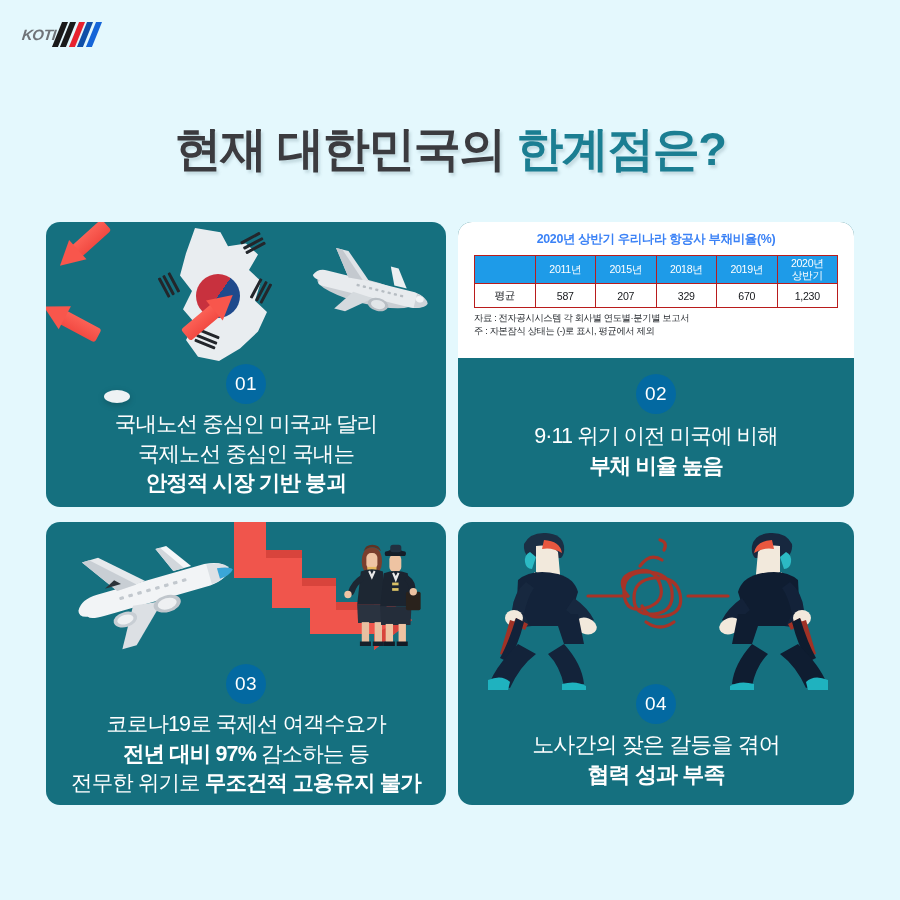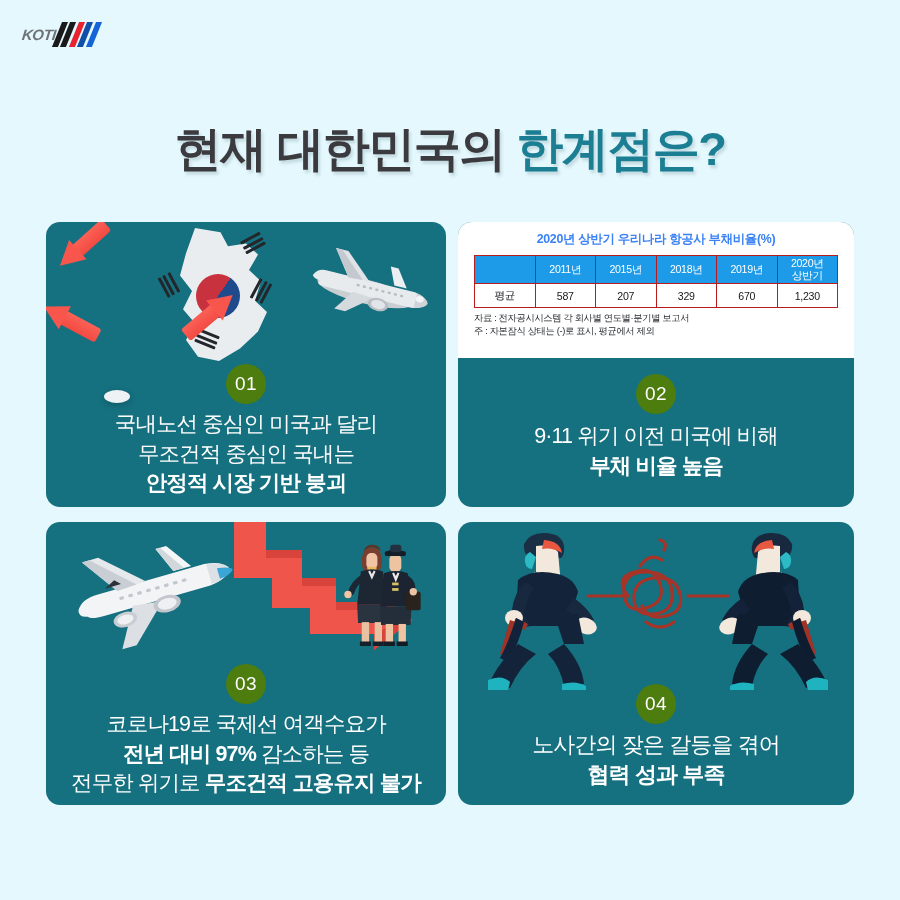--- a/index.html
+++ b/index.html
@@ -113,21 +113,21 @@
 
   .card-art {
     position: relative;
     width: 100%;
   }
 
   .badge {
     width: 40px;
     height: 40px;
     border-radius: 50%;
-    background: #4d7c0f;
+    background: #0369a1;
     color: #ffffff;
     font-family: "Liberation Sans", sans-serif;
     font-size: 19px;
     font-weight: normal;
     letter-spacing: 0.5px;
     display: flex;
     align-items: center;
     justify-content: center;
     margin: 0 auto;
     position: relative;
@@ -430,21 +430,21 @@
             <rect x="120" y="55" width="4" height="3" rx="1"></rect>
             <rect x="128" y="55" width="4" height="3" rx="1"></rect>
           </g>
         </g>
       </svg>
 
     </div>
     <div class="badge">01</div>
     <div class="caption">
       <span class="line">국내노선 중심인 미국과 달리</span>
-      <span class="line">무조건적 중심인 국내는</span>
+      <span class="line">국제노선 중심인 국내는</span>
       <span class="line"><b>안정적 시장 기반 붕괴</b></span>
     </div>
   </div>
 
   <div class="card" id="card-02">
     <div class="table-panel">
       <div class="tbl-title">2020년 상반기 우리나라 항공사 부채비율(%)</div>
       <table class="debt">
         <thead>
           <tr>

